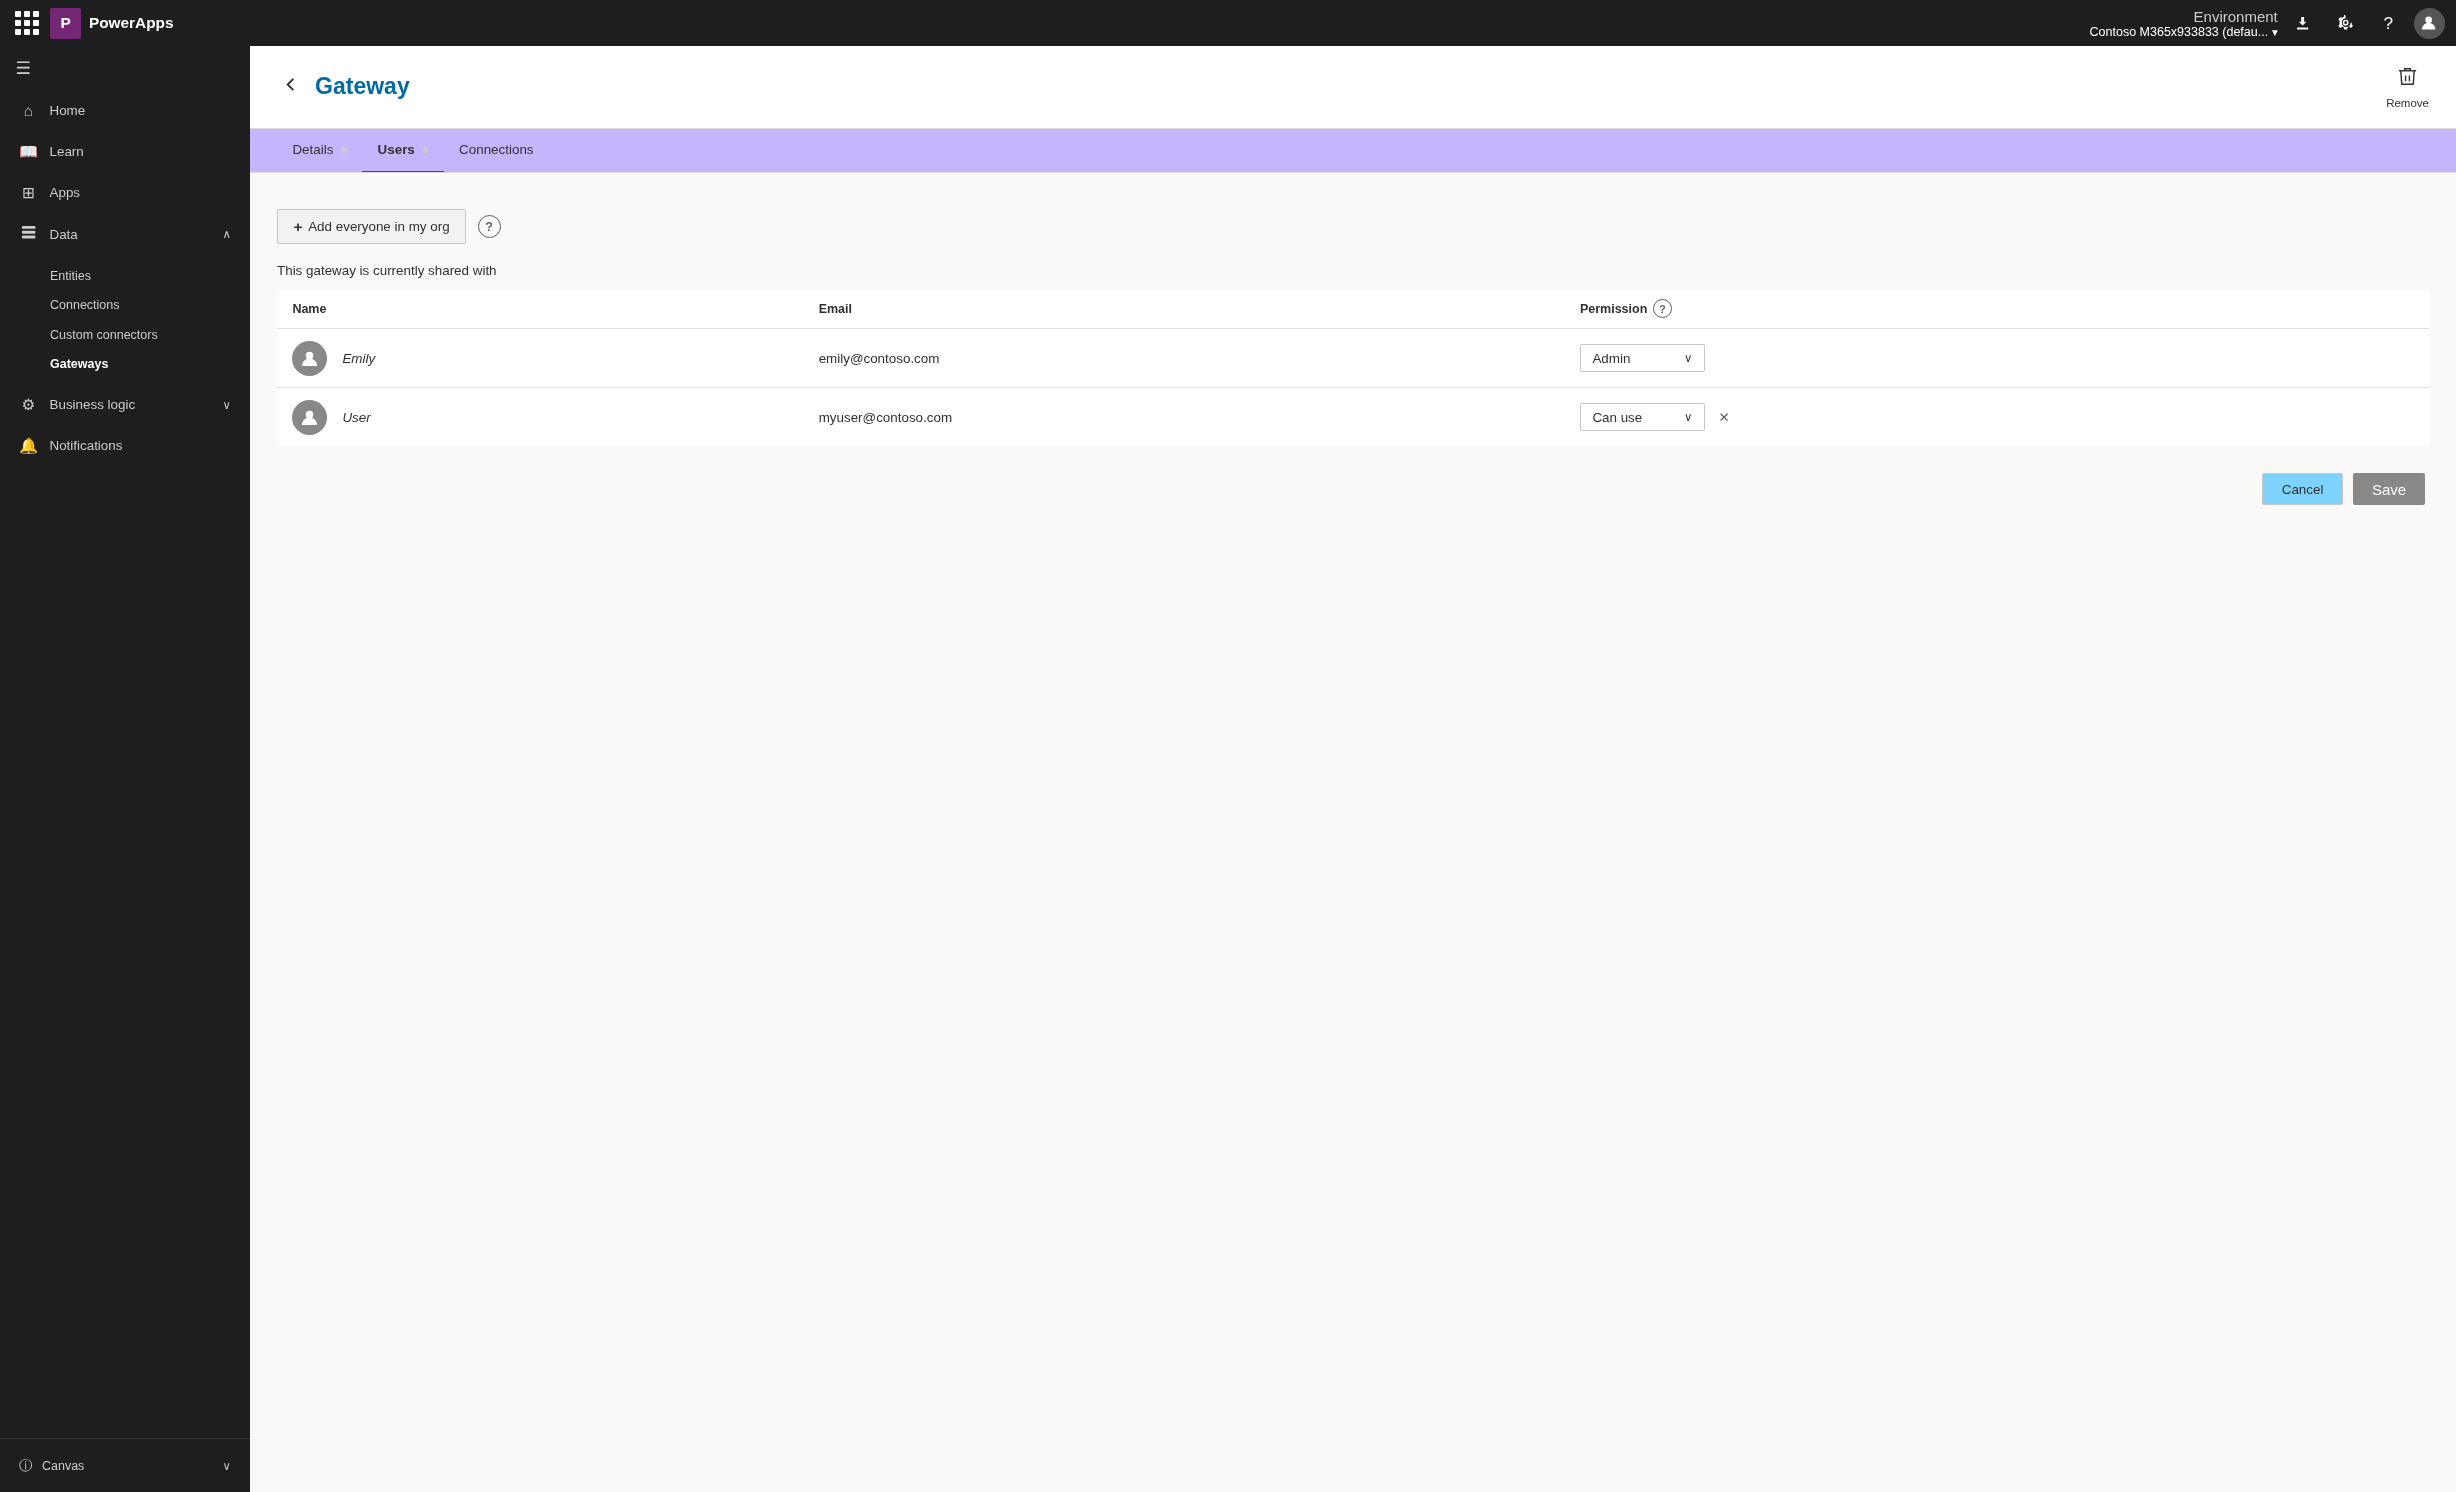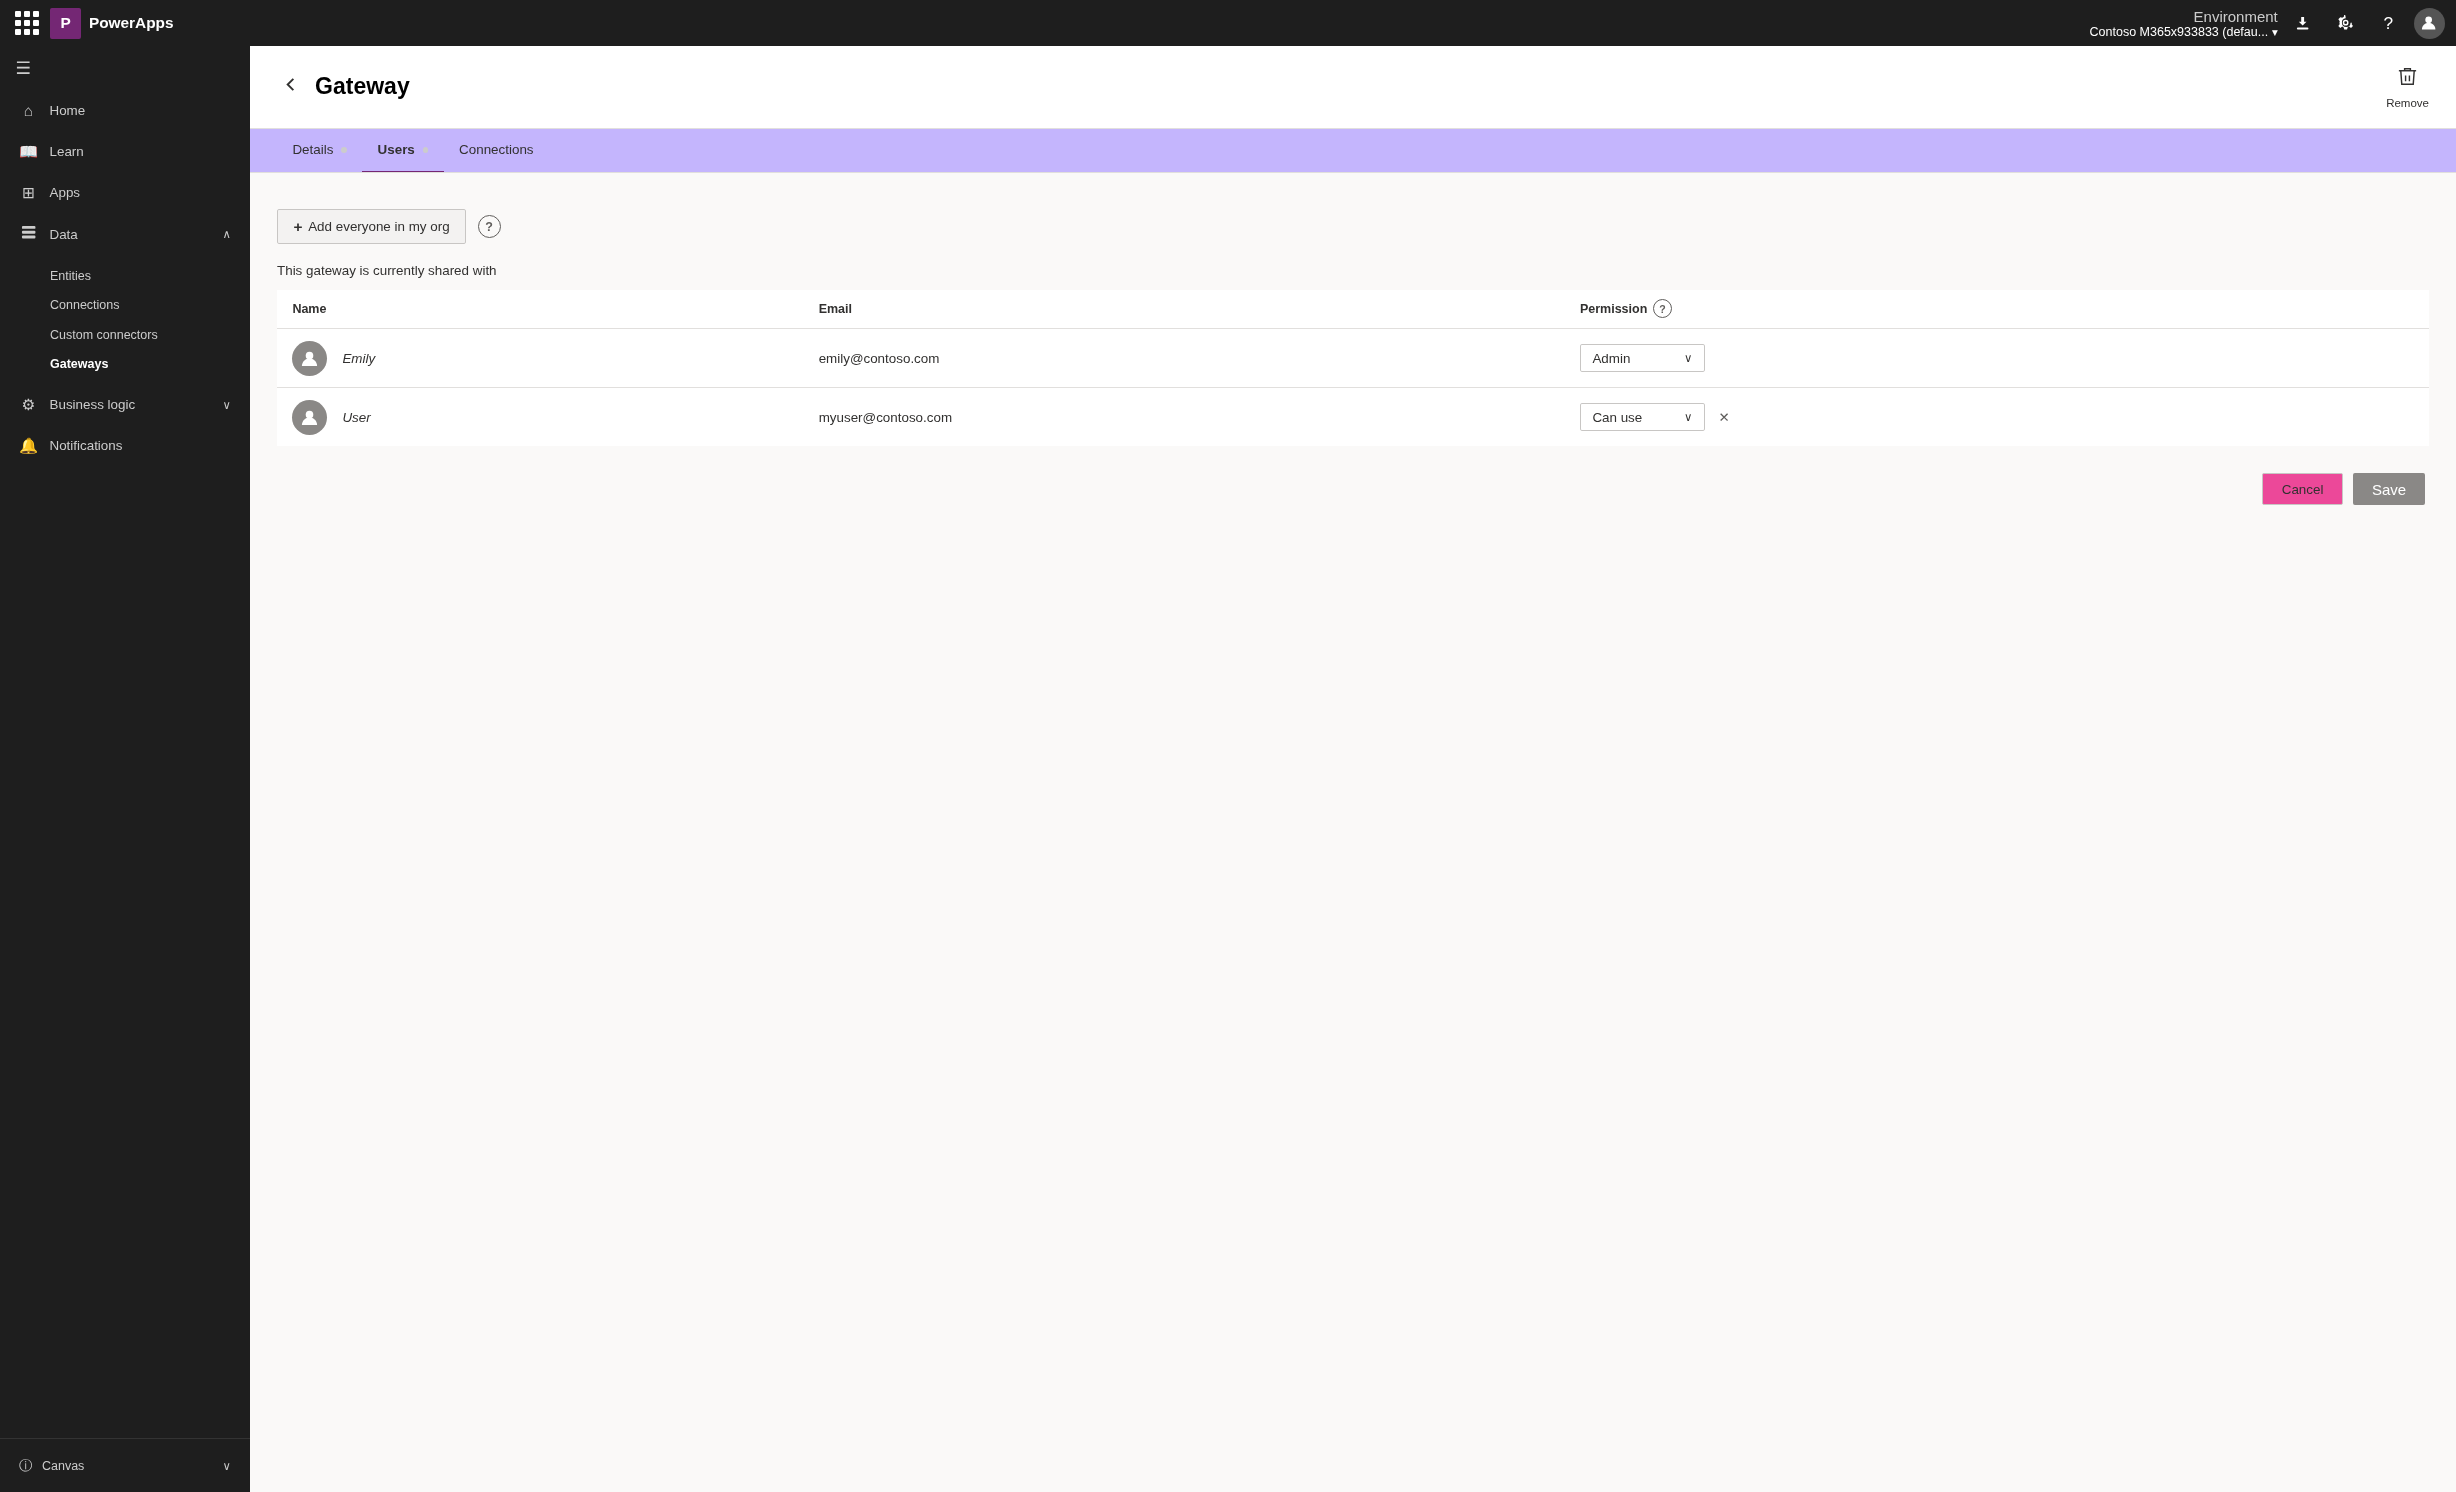--- a/index.html
+++ b/index.html
@@ -70,21 +70,21 @@
     .content { flex: 1; overflow-y: auto; background: #fff; display: flex; flex-direction: column; }
 
     
     .content-header {
       display: flex; align-items: center; justify-content: space-between;
       padding: 19px 27px; background: #fff; border-bottom: 1px solid #e1dfdd;
       flex-shrink: 0;
     }
     .header-left { display: flex; align-items: center; gap: 11.5px; }
     .back-btn { cursor: pointer; color: #323130; font-size: 17.3px; background: none; border: none; padding: 3.8px; }
-    .page-title { font-size: 23px; font-weight: 600; color: #000000; }
+    .page-title { font-size: 23px; font-weight: 600; color: #0369a1; }
     .remove-btn {
       display: flex; flex-direction: column; align-items: center; gap: 3.8px;
       cursor: pointer; color: #323130; background: none; border: none; font-size: 11.5px;
     }
     .remove-icon { font-size: 21px; }
 
     
     .tabs-bar {
       display: flex; align-items: center; padding: 0 27px;
       background: #c4b5fd; border-bottom: 1px solid #e1dfdd; flex-shrink: 0;
@@ -151,21 +151,21 @@
       cursor: pointer; border-radius: 1.9px; color: #605e5c; font-size: 13.4px;
     }
 
     .th-permission { display: flex; align-items: center; gap: 5.8px; }
 
     
     .action-row {
       display: flex; justify-content: flex-end; gap: 9.6px; margin-top: 27px; padding: 0 3.8px;
     }
     .btn-cancel {
-      padding: 7.7px 19px; background: #ec4899; border: 1px solid #c8c6c4;
+      padding: 7.7px 19px; background: #7dd3fc; border: 1px solid #c8c6c4;
       cursor: pointer; font-size: 13.4px; color: #323130; border-radius: 1.9px;
     }
     .btn-save {
       padding: 7.7px 19px; background: #8a8886; border: none;
       cursor: pointer; font-size: 15px; color: #fff; border-radius: 1.9px;
     }
 
     .email-col { color: #605e5c; }
   </style>
 </head>

